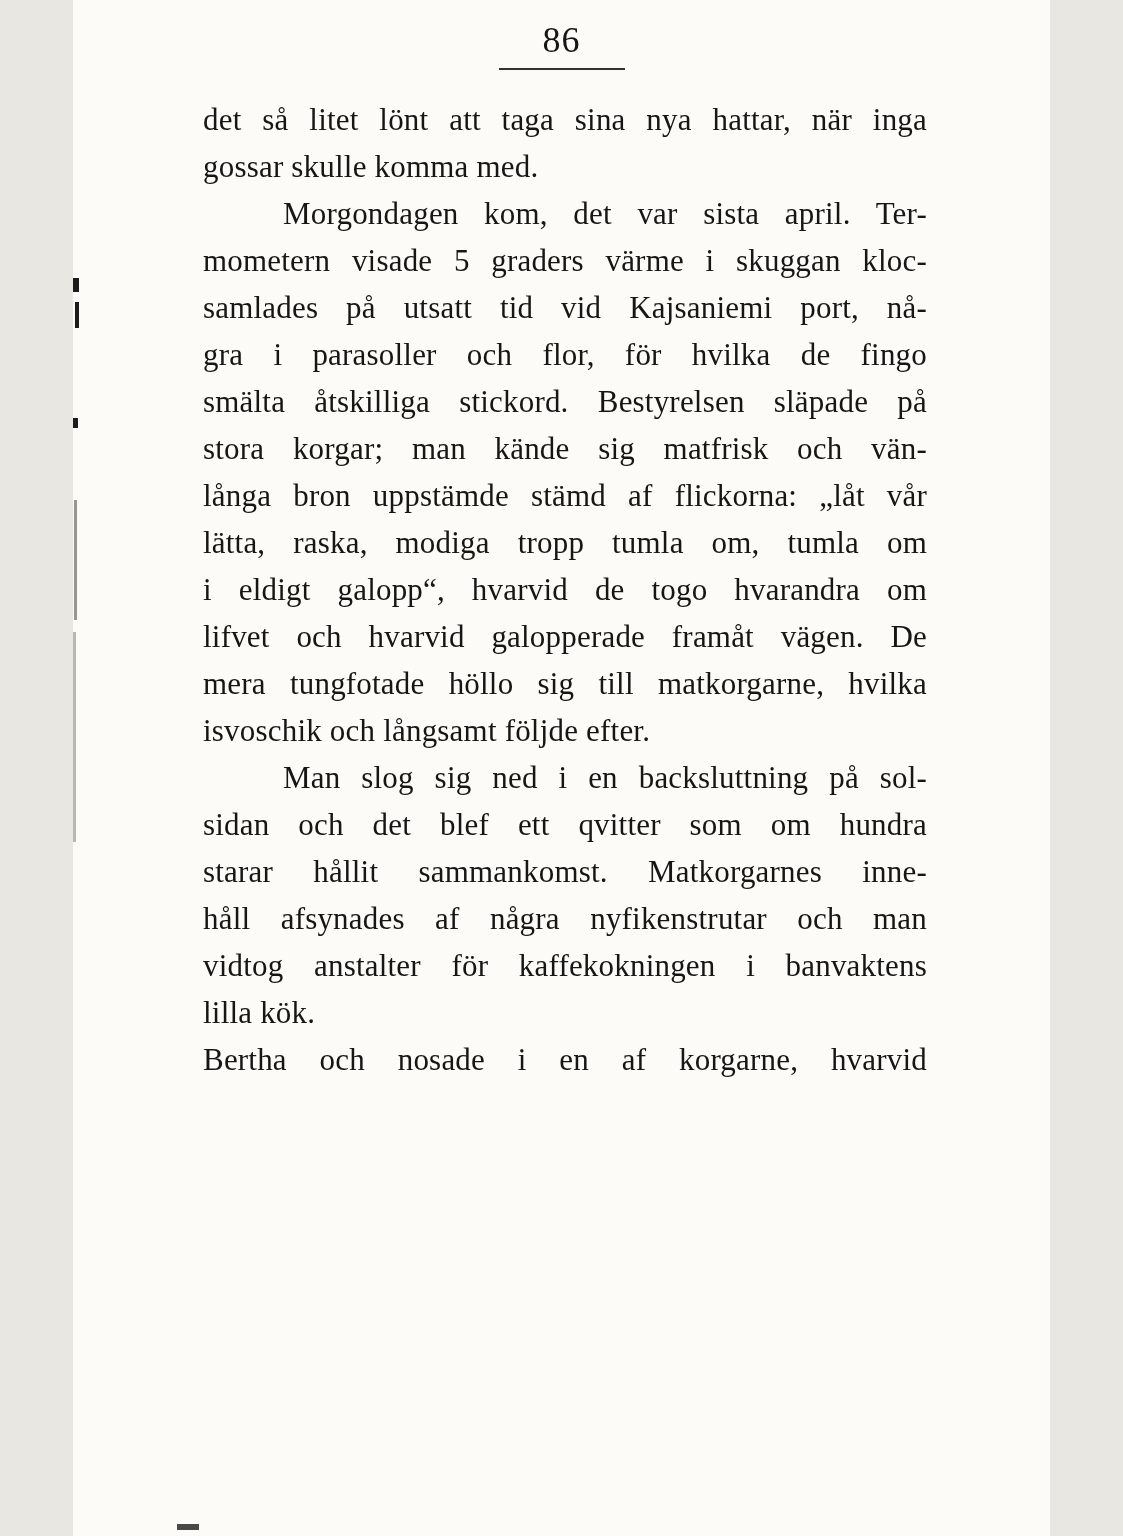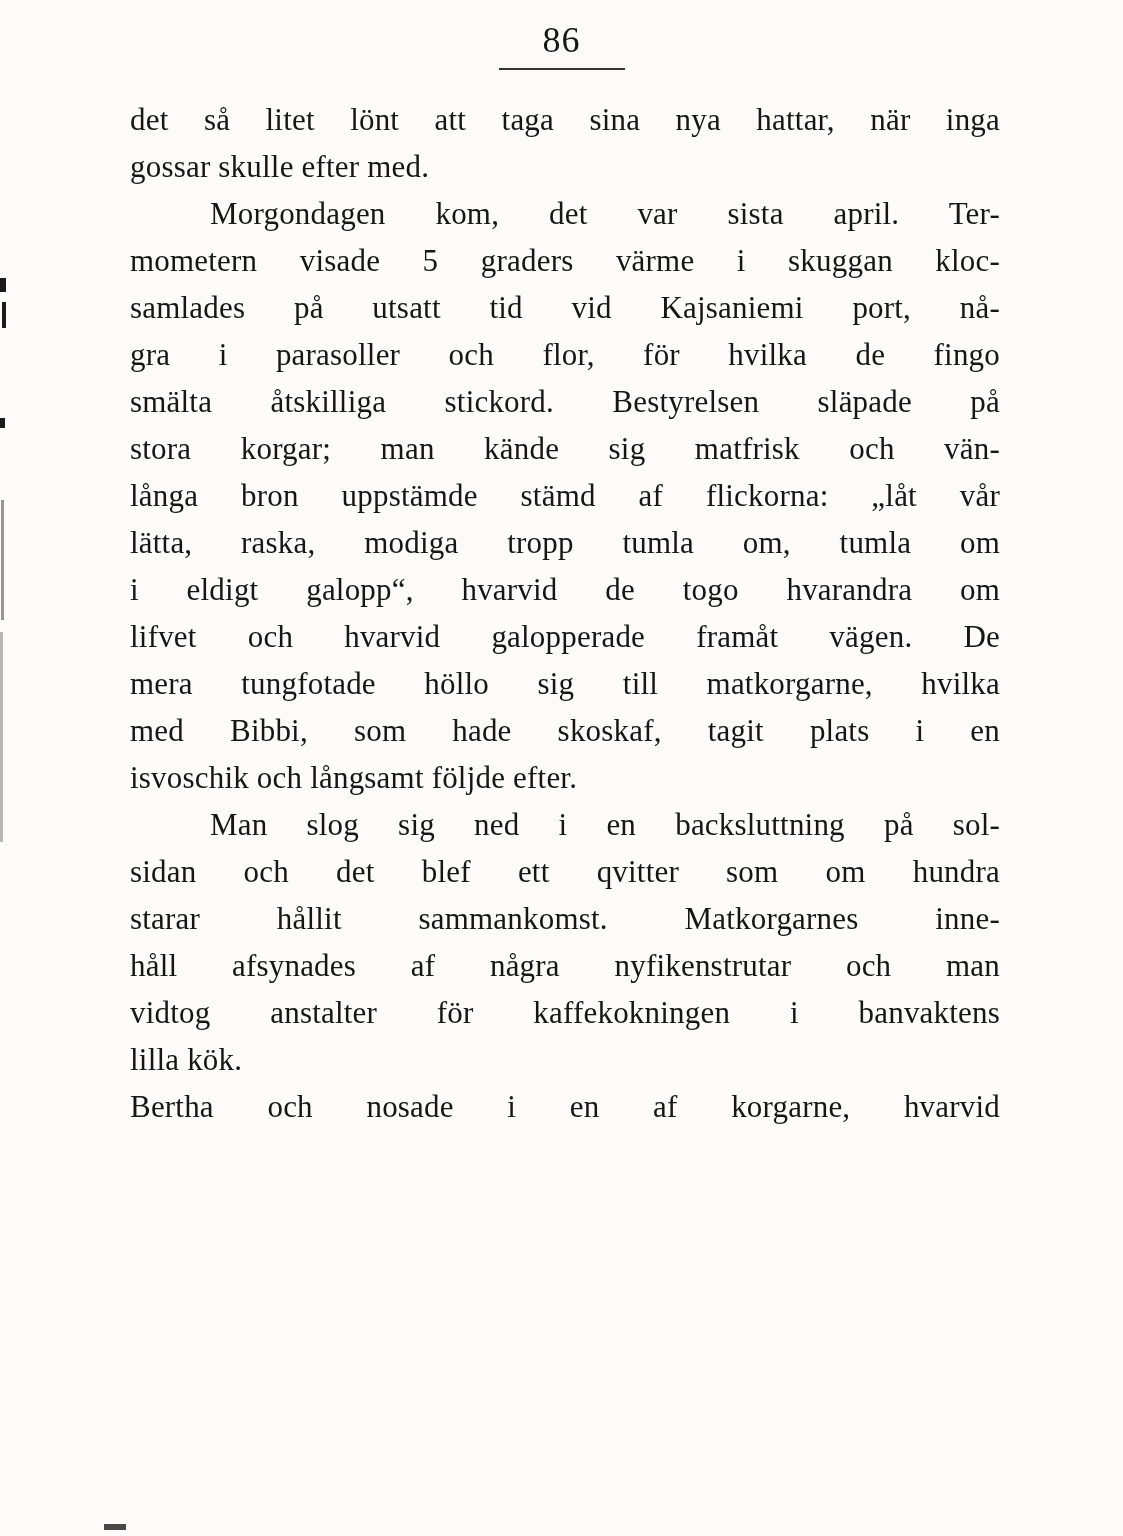--- a/index.html
+++ b/index.html
@@ -2,21 +2,21 @@
 <html><head>
 <meta charset="utf-8">
 <style>
   html, body {
     margin: 0;
     padding: 0;
     background: #e9e7e2;
   }
   .page {
     position: relative;
-    width: 1123px;
+    width: 977px;
     height: 1536px;
     margin: 0 auto;
     background: #fcfbf7;
     overflow: hidden;
     font-family: "Liberation Serif", "DejaVu Serif", serif;
     color: #171614;
   }
   .page-number-wrap {
     text-align: center;
     padding-top: 20px;
@@ -62,33 +62,32 @@
 <body>
 
 <div class="page">
 
   <div class="page-number-wrap">
     <div class="page-number">86</div>
   </div>
 
   <div class="text-block">
       <div class="line">det så litet lönt att taga sina nya hattar, när inga</div>
-      <div class="line end">gossar skulle efter med.</div>
+      <div class="line end">gossar skulle komma med.</div>
       <div class="line indent">Morgondagen kom, det var sista april.  Ter-</div>
       <div class="line">mometern visade 5 graders värme i skuggan kloc-</div>
       <div class="line">samlades på utsatt tid vid Kajsaniemi port, nå-</div>
       <div class="line">gra i parasoller och flor, för hvilka de fingo</div>
       <div class="line">smälta åtskilliga stickord.  Bestyrelsen släpade på</div>
       <div class="line">stora korgar; man kände sig matfrisk och vän-</div>
       <div class="line">långa bron uppstämde stämd af flickorna: „låt vår</div>
       <div class="line">lätta, raska, modiga tropp tumla om, tumla om</div>
       <div class="line">i eldigt galopp“, hvarvid de togo hvarandra om</div>
       <div class="line">lifvet och hvarvid galopperade framåt vägen.  De</div>
       <div class="line">mera tungfotade höllo sig till matkorgarne, hvilka</div>
-      <div class="line">med Bibbi, som hade skoskaf, tagit plats i en</div>
       <div class="line end">isvoschik och långsamt följde efter.</div>
       <div class="line indent">Man slog sig ned i en backsluttning på sol-</div>
       <div class="line">sidan och det blef ett qvitter som om hundra</div>
       <div class="line">starar hållit sammankomst.  Matkorgarnes inne-</div>
       <div class="line">håll afsynades af några nyfikenstrutar och man</div>
       <div class="line">vidtog anstalter för kaffekokningen i banvaktens</div>
       <div class="line end">lilla kök.</div>
       <div class="line">Bertha och nosade i en af korgarne, hvarvid</div>
     </div>
 

